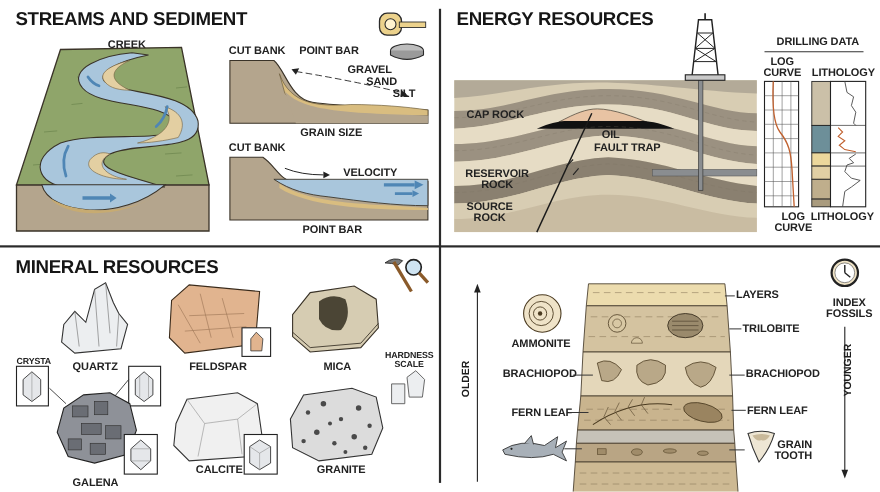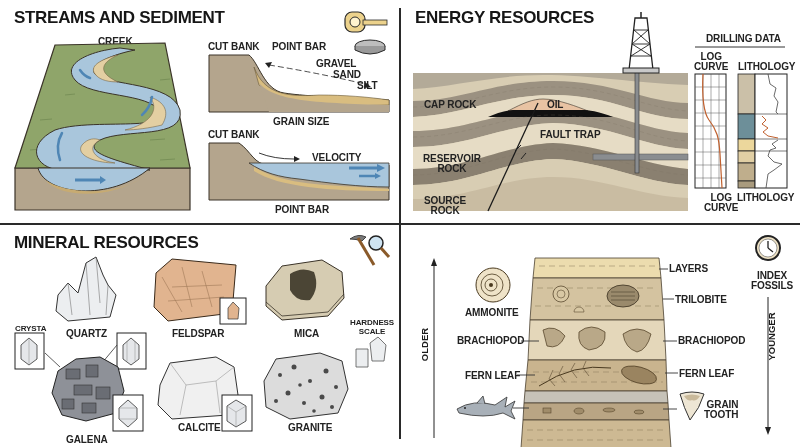--- a/index.html
+++ b/index.html
@@ -157,27 +157,27 @@
         <line x1="8" y1="46" x2="28" y2="46"></line>
       <line x1="11" y1="20" x2="27" y2="34"></line>
         <line x1="25" y1="20" x2="9" y2="34"></line>
       <line x1="9" y1="34" x2="28" y2="46"></line>
         <line x1="27" y1="34" x2="8" y2="46"></line>
     </g>
     <rect x="0" y="58" width="36" height="5" fill="#c9c9c9" stroke="#222" stroke-width="1"></rect>
   </svg>
 
   <div class="lbl" style="left:23px;top:100px;">CAP ROCK</div>
-  <div class="lbl" style="left:146px;top:100px;text-align:center;">OIL</div>
+  <div class="lbl" style="left:146px;top:118px;text-align:center;">OIL</div>
   <div class="lbl" style="left:139px;top:130px;">FAULT TRAP</div>
   <div class="lbl" style="left:22px;top:154px;">
     <span>RESERVOIR</span><br>
     <span>ROCK</span>
   </div>
-  <div class="lbl" style="left:23px;top:196px;">
+  <div class="lbl" style="left:23px;top:184px;">
     <span>SOURCE</span><br>
     <span>ROCK</span>
   </div>
 
   <div class="lbl" style="left:305px;top:34px;">DRILLING DATA</div>
   <svg width="90" height="2" style="left:294px;top:46px;">
     <line x1="0" y1="1" x2="90" y2="1" stroke="#333" stroke-width="1"></line>
   </svg>
   <div class="lbl" style="left:293px;top:52px;">
     <span>LOG</span><br>

